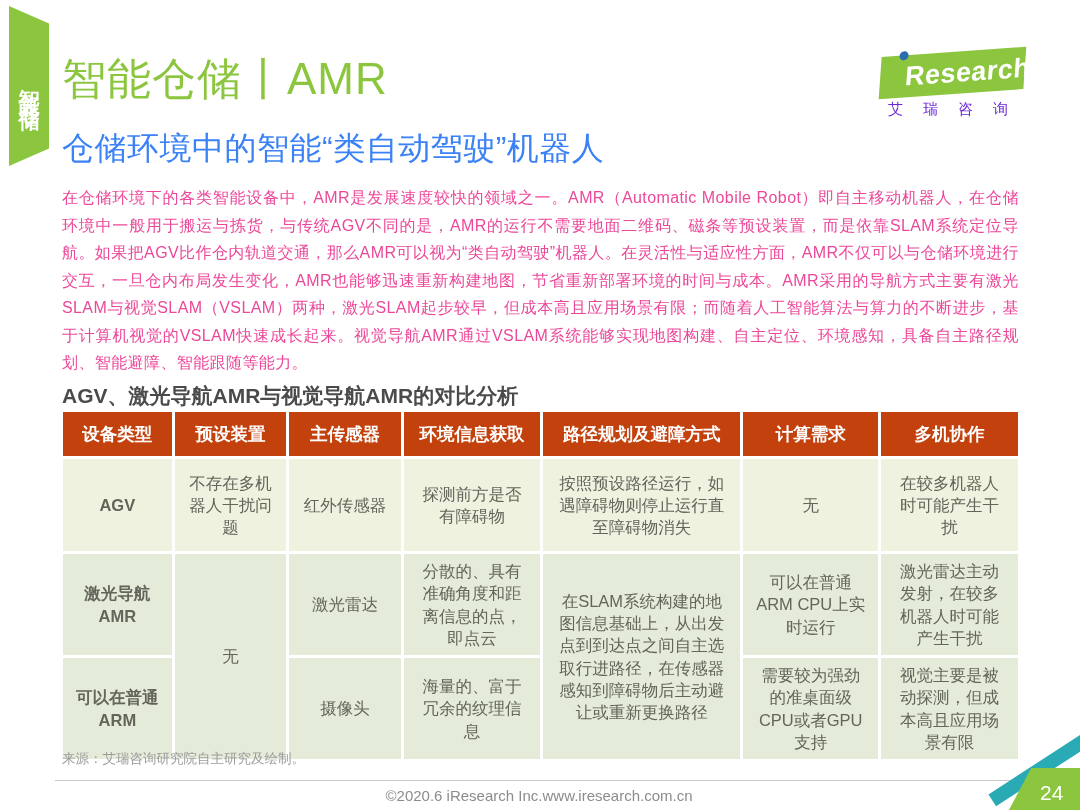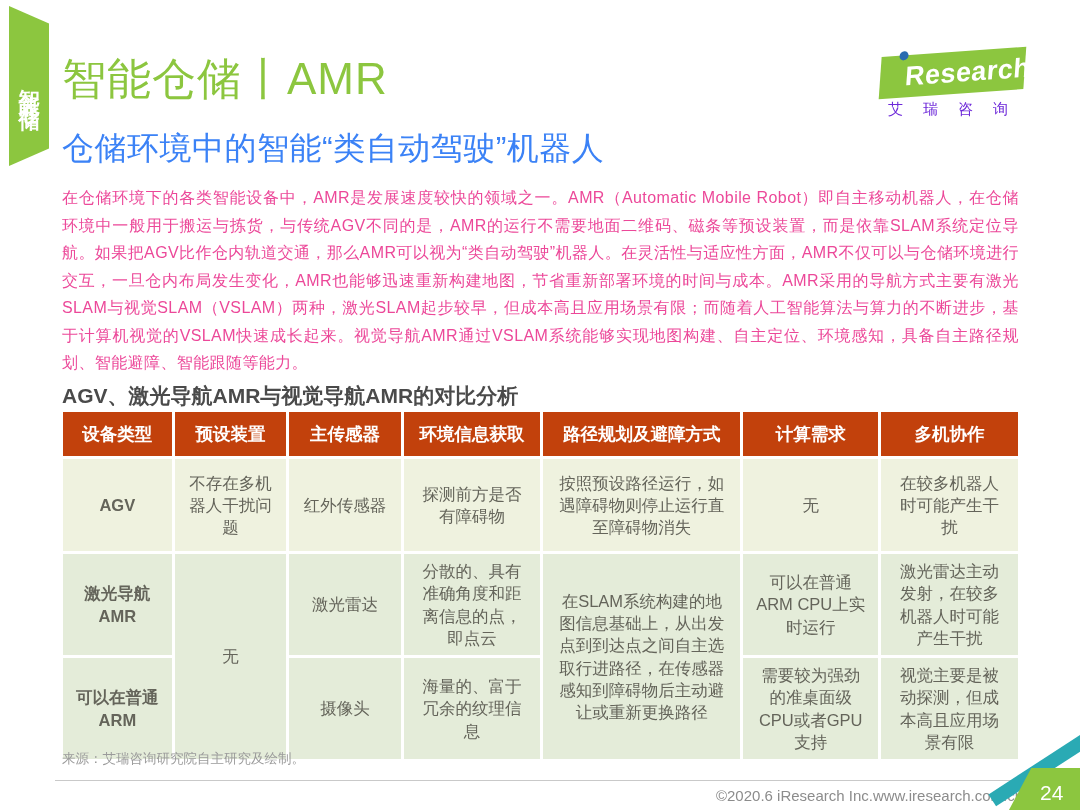--- a/index.html
+++ b/index.html
@@ -55,21 +55,21 @@
     color:#64645a;font-size:16.5px;line-height:1.35;padding:6px 12px;
   }
   tr.row-light td{background:#eff2df;}
   tr.row-green td{background:#e4ecd9;}
   td.wrap{text-align:left;}
   td.type{font-weight:bold;color:#4e4e4e;font-size:17px;text-align:center;}
 
   
   .source{position:absolute;left:62px;top:750px;color:#9b9b9b;font-size:13.5px;}
   .footer-line{position:absolute;left:55px;top:780px;width:968px;height:1px;background:#c9c9c9;}
-  .footer{position:absolute;left:55px;top:787px;width:968px;display:flex;justify-content:flex-end;color:#8c8c8c;font-size:15px;}
+  .footer{position:absolute;left:55px;top:787px;width:968px;display:flex;justify-content:center;color:#8c8c8c;font-size:15px;}
 
   
   .corner{position:absolute;right:0;bottom:0;width:100px;height:70px;}
   .corner-teal{position:absolute;right:-18px;bottom:34px;width:115px;height:14px;background:#2aaab4;transform:rotate(-33deg);}
   .corner-green{
     position:absolute;right:-16px;bottom:-8px;width:78px;height:50px;background:#8cc63f;
     transform:skewX(-28deg);display:flex;align-items:center;justify-content:center;
   }
   .corner-green span{transform:skewX(28deg);color:#ffffff;font-size:21px;margin-right:10px;}
 </style>

